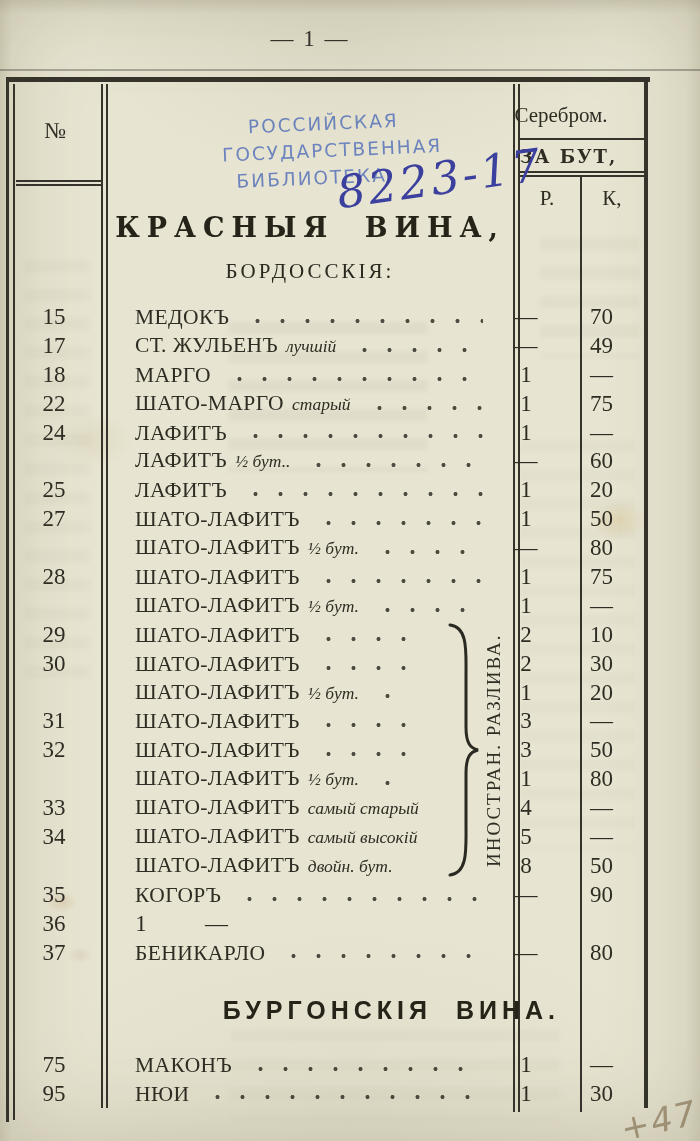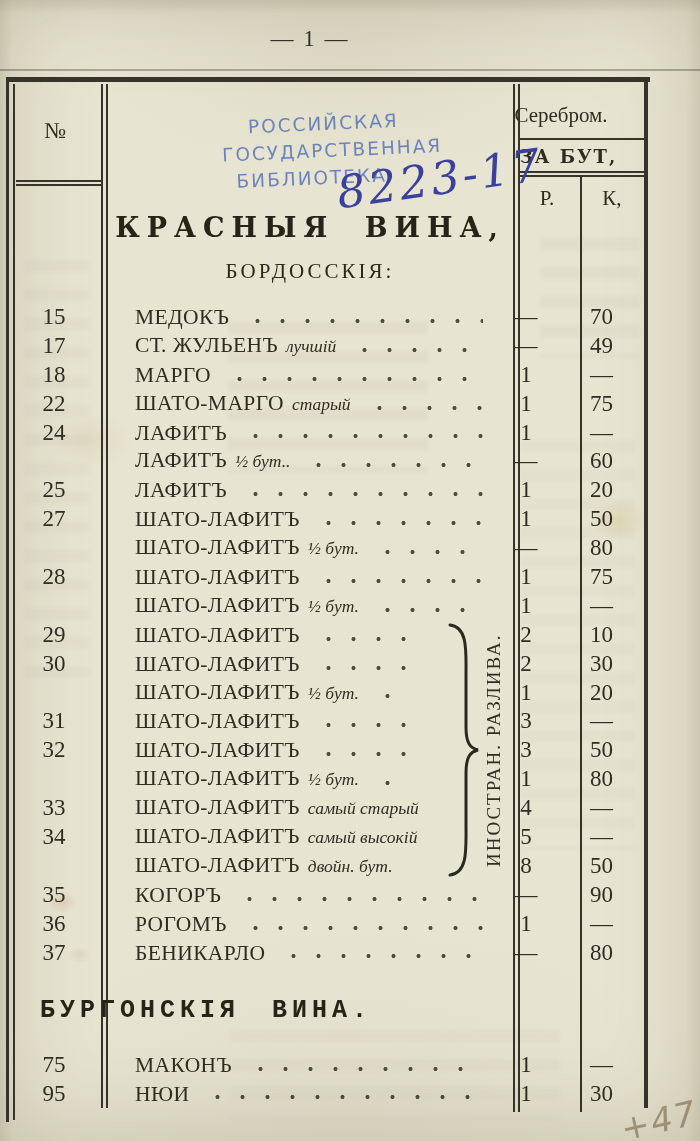--- a/index.html
+++ b/index.html
@@ -40,22 +40,22 @@
   .handw{left:336px;top:152px;width:210px;transform:rotate(-8deg);
     font-family:"DejaVu Serif",serif;font-style:italic;font-size:45px;
     color:#3b3f9e;letter-spacing:3px;}
   .pencil{left:620px;top:1098px;width:100px;transform:rotate(-13deg);
     font-family:"DejaVu Sans",sans-serif;font-style:italic;font-size:34px;
     color:rgba(138,122,92,0.75);letter-spacing:2px;}
   
   .title1{left:60px;top:212px;width:500px;text-align:center;font-size:27px;font-weight:bold;
     font-family:"DejaVu Serif",serif;letter-spacing:7px;word-spacing:14px;color:#262419;}
   .subtitle1{left:60px;top:259px;width:500px;text-align:center;font-size:21px;letter-spacing:3px;color:#2b291f;}
-  .title2{left:40px;top:996px;width:520px;text-align:left;font-size:25px;font-weight:bold;
-    font-family:Liberation Mono, monospace;letter-spacing:5px;word-spacing:12px;color:#262419;}
+  .title2{left:40px;top:996px;width:520px;text-align:right;font-size:25px;font-weight:bold;
+    font-family:Liberation Sans, sans-serif;letter-spacing:5px;word-spacing:12px;color:#262419;}
   
   .rows{left:0;width:700px;}
   .row{display:flex;height:28.9px;line-height:28.9px;align-items:flex-end;}
   .rows2 .row{height:28.5px;line-height:28.5px;}
   .c-no{width:108px;text-align:center;font-size:23px;flex:none;}
   .c-main{flex:1;min-width:0;display:flex;align-items:baseline;padding-left:27px;padding-right:4px;}
   .braced .c-main{padding-right:80px;}
   .name{font-size:21.5px;letter-spacing:.4px;white-space:nowrap;}
   .note{font-size:17.5px;margin-left:8px;white-space:nowrap;font-style:italic;}
   .leader{flex:1;min-width:0;height:8px;align-self:flex-end;margin:0 6px 8px 10px;
@@ -337,24 +337,20 @@
         <div class="c-main">
           <div class="name">КОГОРЪ</div>
           <div class="leader"></div>
         </div>
         <div class="c-r">—</div>
         <div class="c-k">90</div>
         <div class="c-pad"></div>
       </div>
       <div class="row">
         <div class="c-no">36</div>
-        <div class="c-main">
-          <div class="name">РОГОМЪ</div>
-          <div class="leader"></div>
-        </div>
         <div class="c-r">1</div>
         <div class="c-k">—</div>
         <div class="c-pad"></div>
       </div>
       <div class="row">
         <div class="c-no">37</div>
         <div class="c-main">
           <div class="name">БЕНИКАРЛО</div>
           <div class="leader"></div>
         </div>

